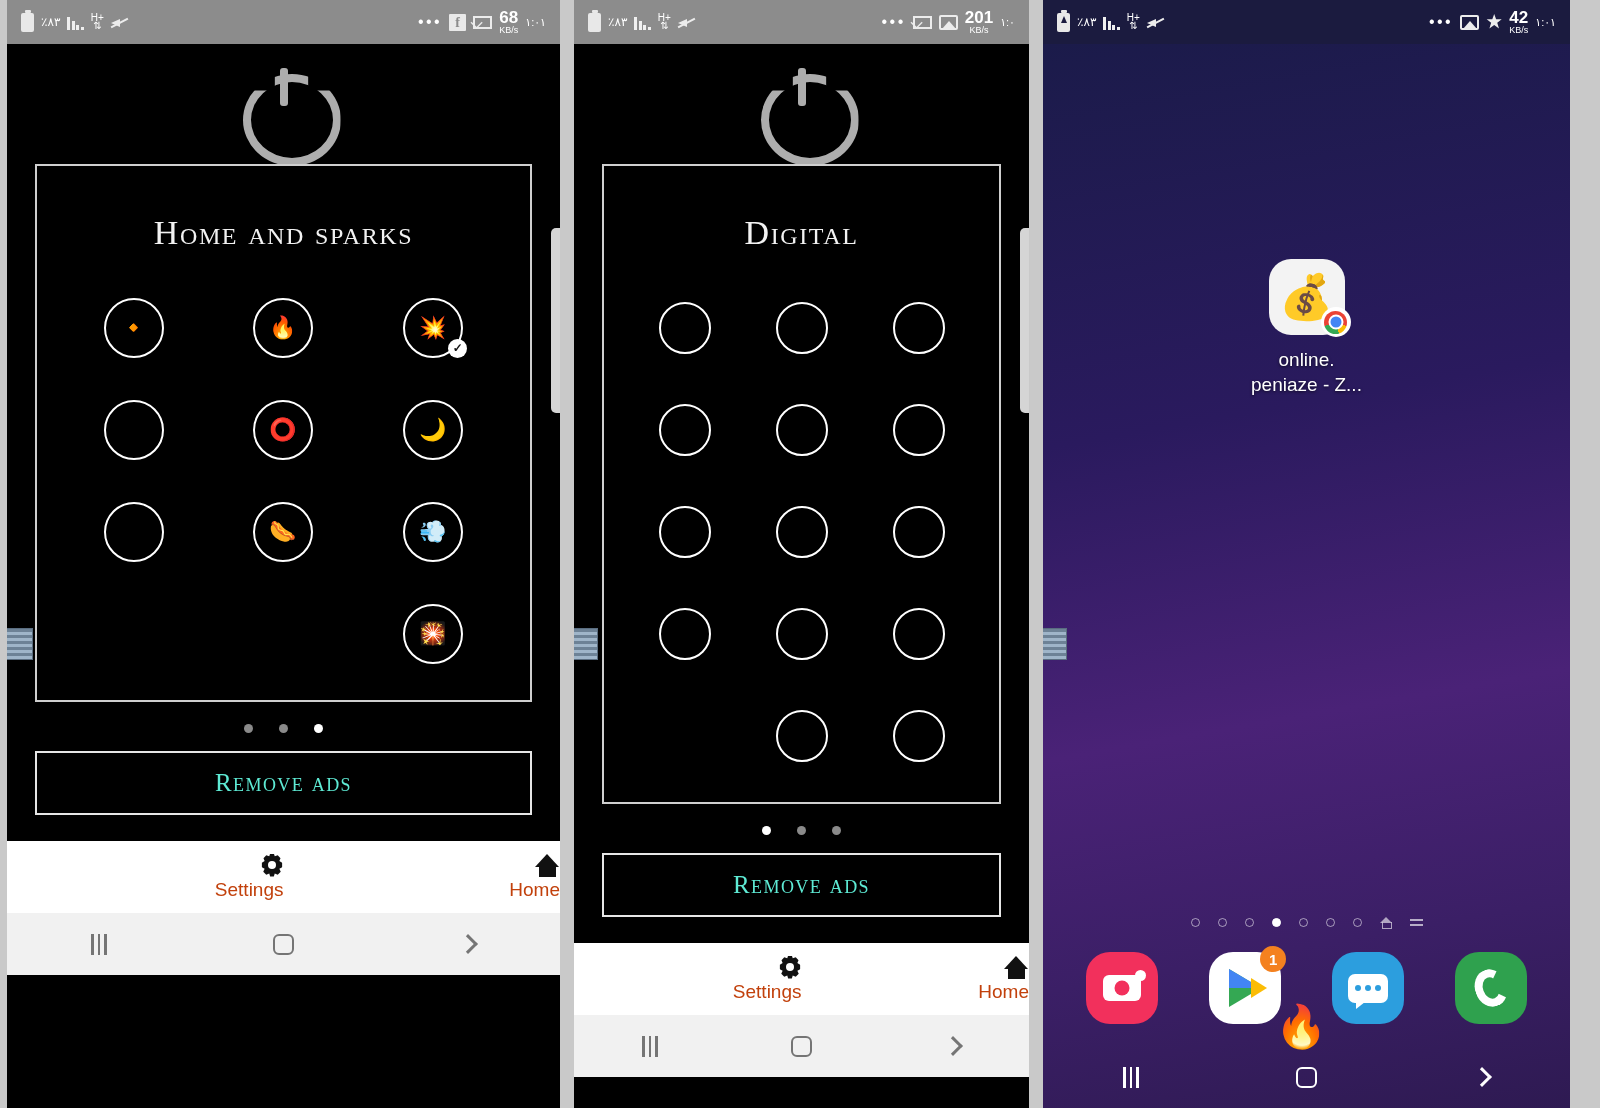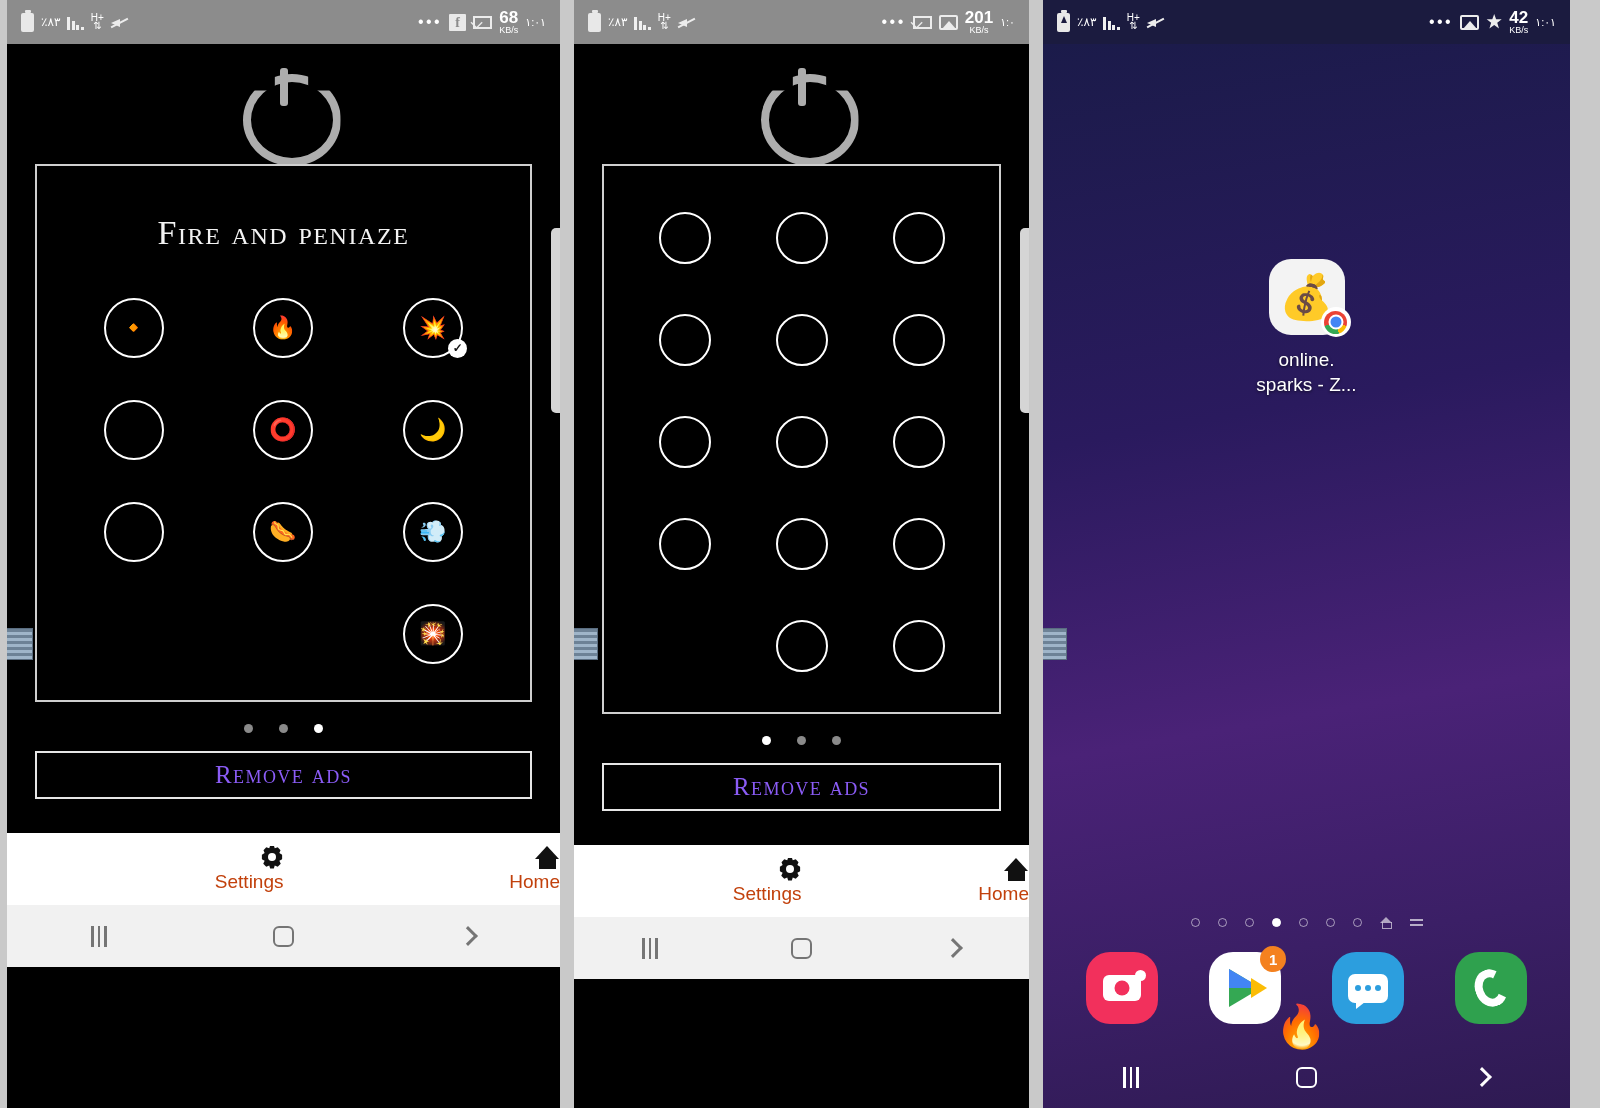--- a/index.html
+++ b/index.html
@@ -156,22 +156,22 @@
   .fx-art { font-size: 22px; line-height: 1; filter: saturate(1.2); }
 
   .dots {
     display: flex; justify-content: center; gap: 26px;
     padding: 22px 0 18px 0;
   }
   .dot { width: 9px; height: 9px; border-radius: 50%; background: #8a8a8a; }
   .dot.active { background: #ffffff; }
 
   .remove-ads {
-    margin: 0 28px 34px 28px; height: 48px;
-    border: 2px solid #e6e6e6; color: #8b5cf6;
+    margin: 0 28px 26px 28px; height: 64px;
+    border: 2px solid #e6e6e6; color: #5eead4;
     display: flex; align-items: center; justify-content: center;
     font-variant: small-caps; font-family: "Liberation Serif", serif;
     font-size: 25px; letter-spacing: 1.4px; background: #000;
     cursor: pointer;
   }
 
   .tabbar {
     background: #ffffff; height: 72px;
     display: flex; align-items: center;
   }
@@ -400,21 +400,21 @@
         </span>
         <span class="sb-time">١:٠١</span>
       </div>
     </div>
 
     <div class="app-body">
       <div class="power-icon">
           <div class="power-glyph"></div>
         </div>
       <div class="card">
-        <div class="card-title">Fire and peniaze</div>
+        <div class="card-title">Home and sparks</div>
         <div class="grid" id="grid-left">
             <div class="cell">
               <div class="fx">
                 <span class="fx-art">🔸</span>
               </div>
             </div>
             <div class="cell">
               <div class="fx">
                 <span class="fx-art">🔥</span>
               </div>
@@ -532,20 +532,21 @@
         </span>
         <span class="sb-time">١:٠</span>
       </div>
     </div>
 
     <div class="app-body">
       <div class="power-icon">
           <div class="power-glyph"></div>
         </div>
       <div class="card">
+        <div class="card-title">Digital</div>
         <div class="grid" id="grid-middle">
             <div class="cell">
               <div class="fx">
                 <span class="fx-art">✕</span>
               </div>
             </div>
             <div class="cell">
               <div class="fx">
                 <span class="fx-art">⣿</span>
               </div>
@@ -687,21 +688,21 @@
       <div class="home-content">
         <div class="home-app">
           <div class="app-icon-wrap">
             <div class="app-icon">💰</div>
             <div class="chrome-badge">
                 <div class="chrome-ring"></div>
               </div>
           </div>
           <div class="app-label">
             <div>online.</div>
-            <div>sparks - Z...</div>
+            <div>peniaze - Z...</div>
           </div>
         </div>
       </div>
 
       <div class="page-dots" id="home-dots">
           <span class="pd"></span>
           <span class="pd"></span>
           <span class="pd"></span>
           <span class="pd active"></span>
           <span class="pd"></span>

